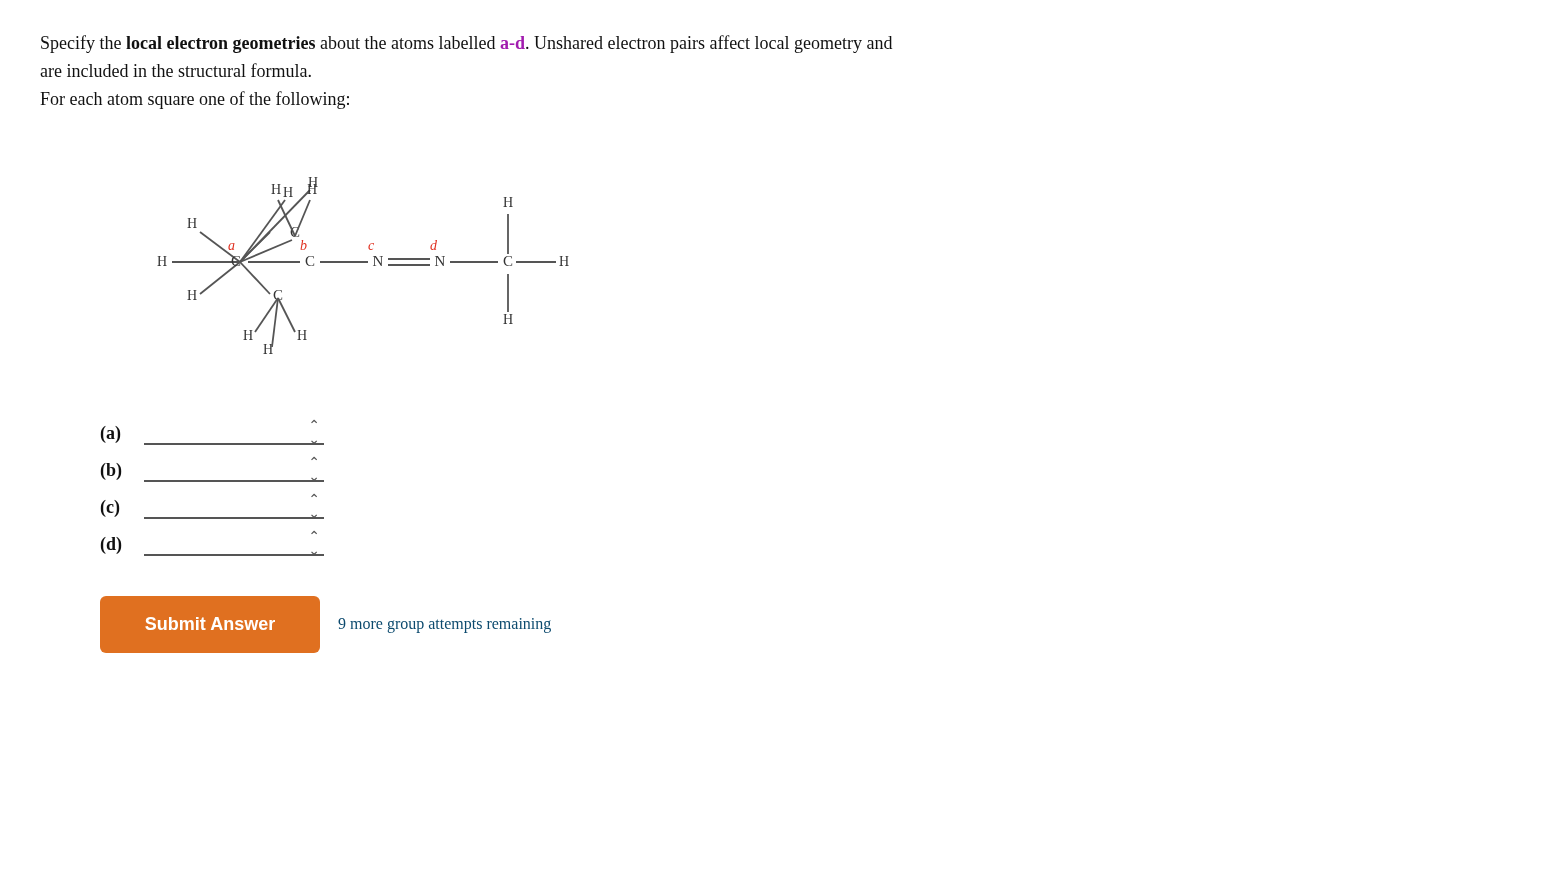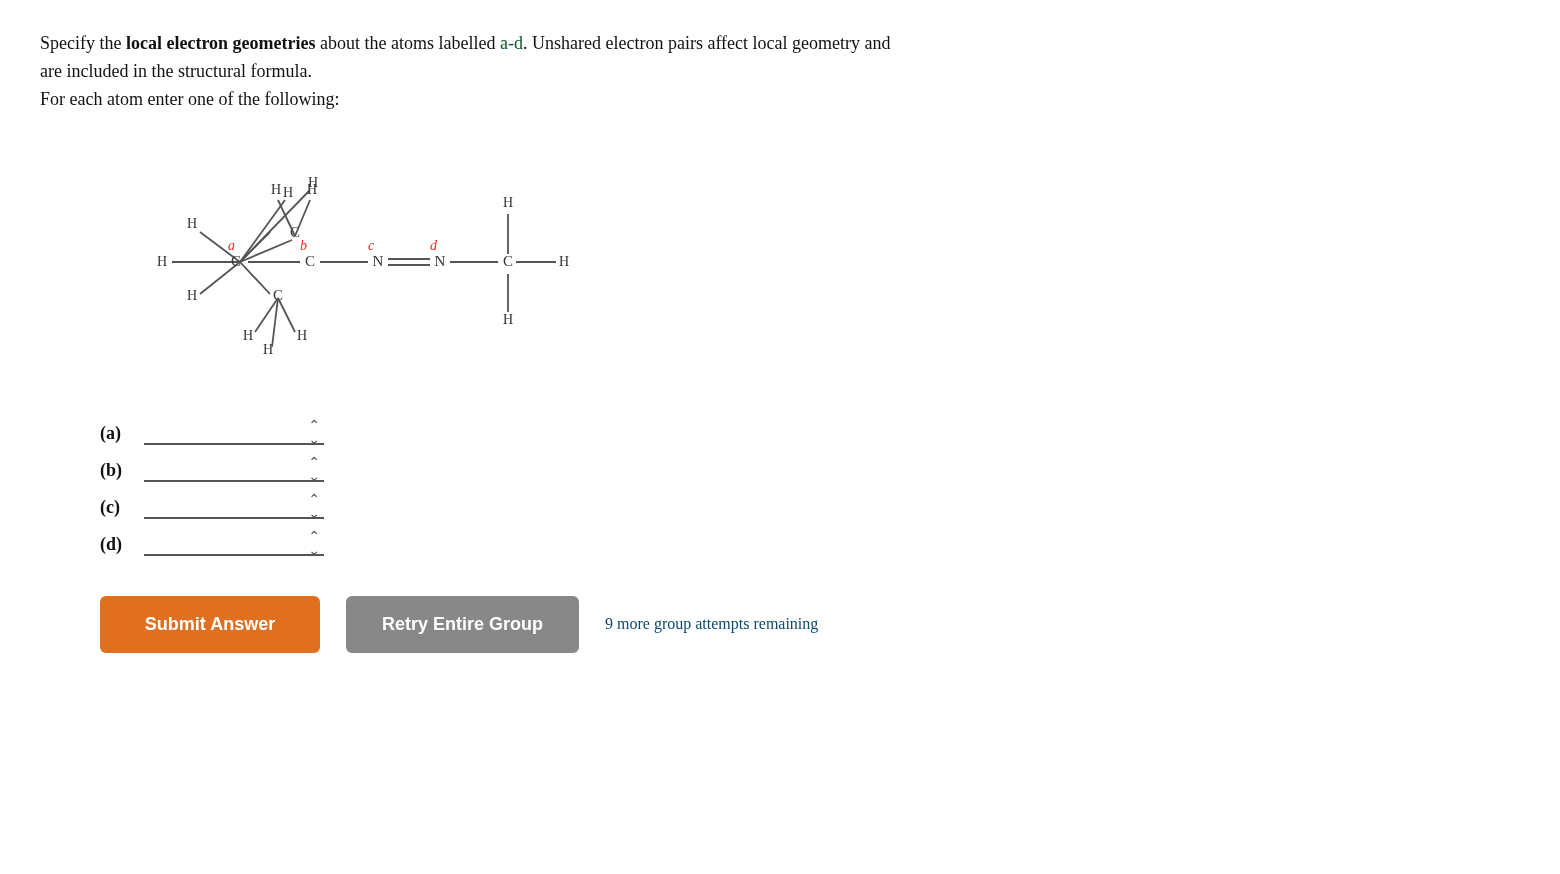--- a/index.html
+++ b/index.html
@@ -11,21 +11,21 @@
       padding: 30px 40px;
       width: 1560px;
       min-height: 874px;
     }
     .question-text {
       line-height: 1.55;
       margin-bottom: 18px;
       max-width: 1200px;
     }
     .question-text .bold { font-weight: bold; }
-    .question-text .red { color: #14532d; font-weight: normal; }
+    .question-text .red { color: #a21caf; font-weight: bold; }
 
     
     .molecule-container {
       margin: 10px 0 30px 60px;
       width: 520px;
       height: 260px;
     }
 
     
     .answers-section {
@@ -68,21 +68,21 @@
       pointer-events: none;
       font-size: 14px;
       color: #555;
       line-height: 1;
     }
 
     
     .buttons-row {
       display: flex;
       align-items: center;
-      gap: 26px;
+      gap: 18px;
       margin-top: 40px;
       margin-left: 60px;
     }
     .btn-submit {
       background: #e07020;
       color: #fff;
       border: none;
       border-radius: 6px;
       font-size: 18px;
       font-weight: bold;
@@ -105,21 +105,21 @@
       font-size: 16px;
       color: #0c4a6e;
     }
   </style>
 </head>
 <body>
 
 <div class="question-text">
   <p>Specify the <span class="bold">local electron geometries</span> about the atoms labelled <span class="red">a-d</span>. Unshared electron pairs affect local geometry and</p>
   <p>are included in the structural formula.</p>
-  <p>For each atom enter one of the following:</p>
+  <p>For each atom square one of the following:</p>
 </div>
 
 <div class="molecule-container">
   <svg width="520" height="260" viewBox="0 0 520 260" xmlns="http://www.w3.org/2000/svg" font-family="Georgia, serif" font-size="15">
 
     <line x1="140" y1="130" x2="185" y2="68" stroke="#555" stroke-width="1.8"></line>
     <text x="188" y="65" text-anchor="middle" fill="#333" font-size="14">H</text>
 
     <line x1="140" y1="130" x2="210" y2="58" stroke="#555" stroke-width="1.8"></line>
     <text x="213" y="55" text-anchor="middle" fill="#333" font-size="14">H</text>
@@ -252,15 +252,14 @@
         <option value="linear">linear</option>
       </select>
       <span class="select-arrow">⌃<br>⌄</span>
     </div>
   </div>
 
 </div>
 
 <div class="buttons-row">
   <button class="btn-submit">Submit Answer</button>
-  <button class="btn-retry">Retry Entire Group</button>
   <span class="attempts-text">9 more group attempts remaining</span>
 </div>
 
 </body></html>

